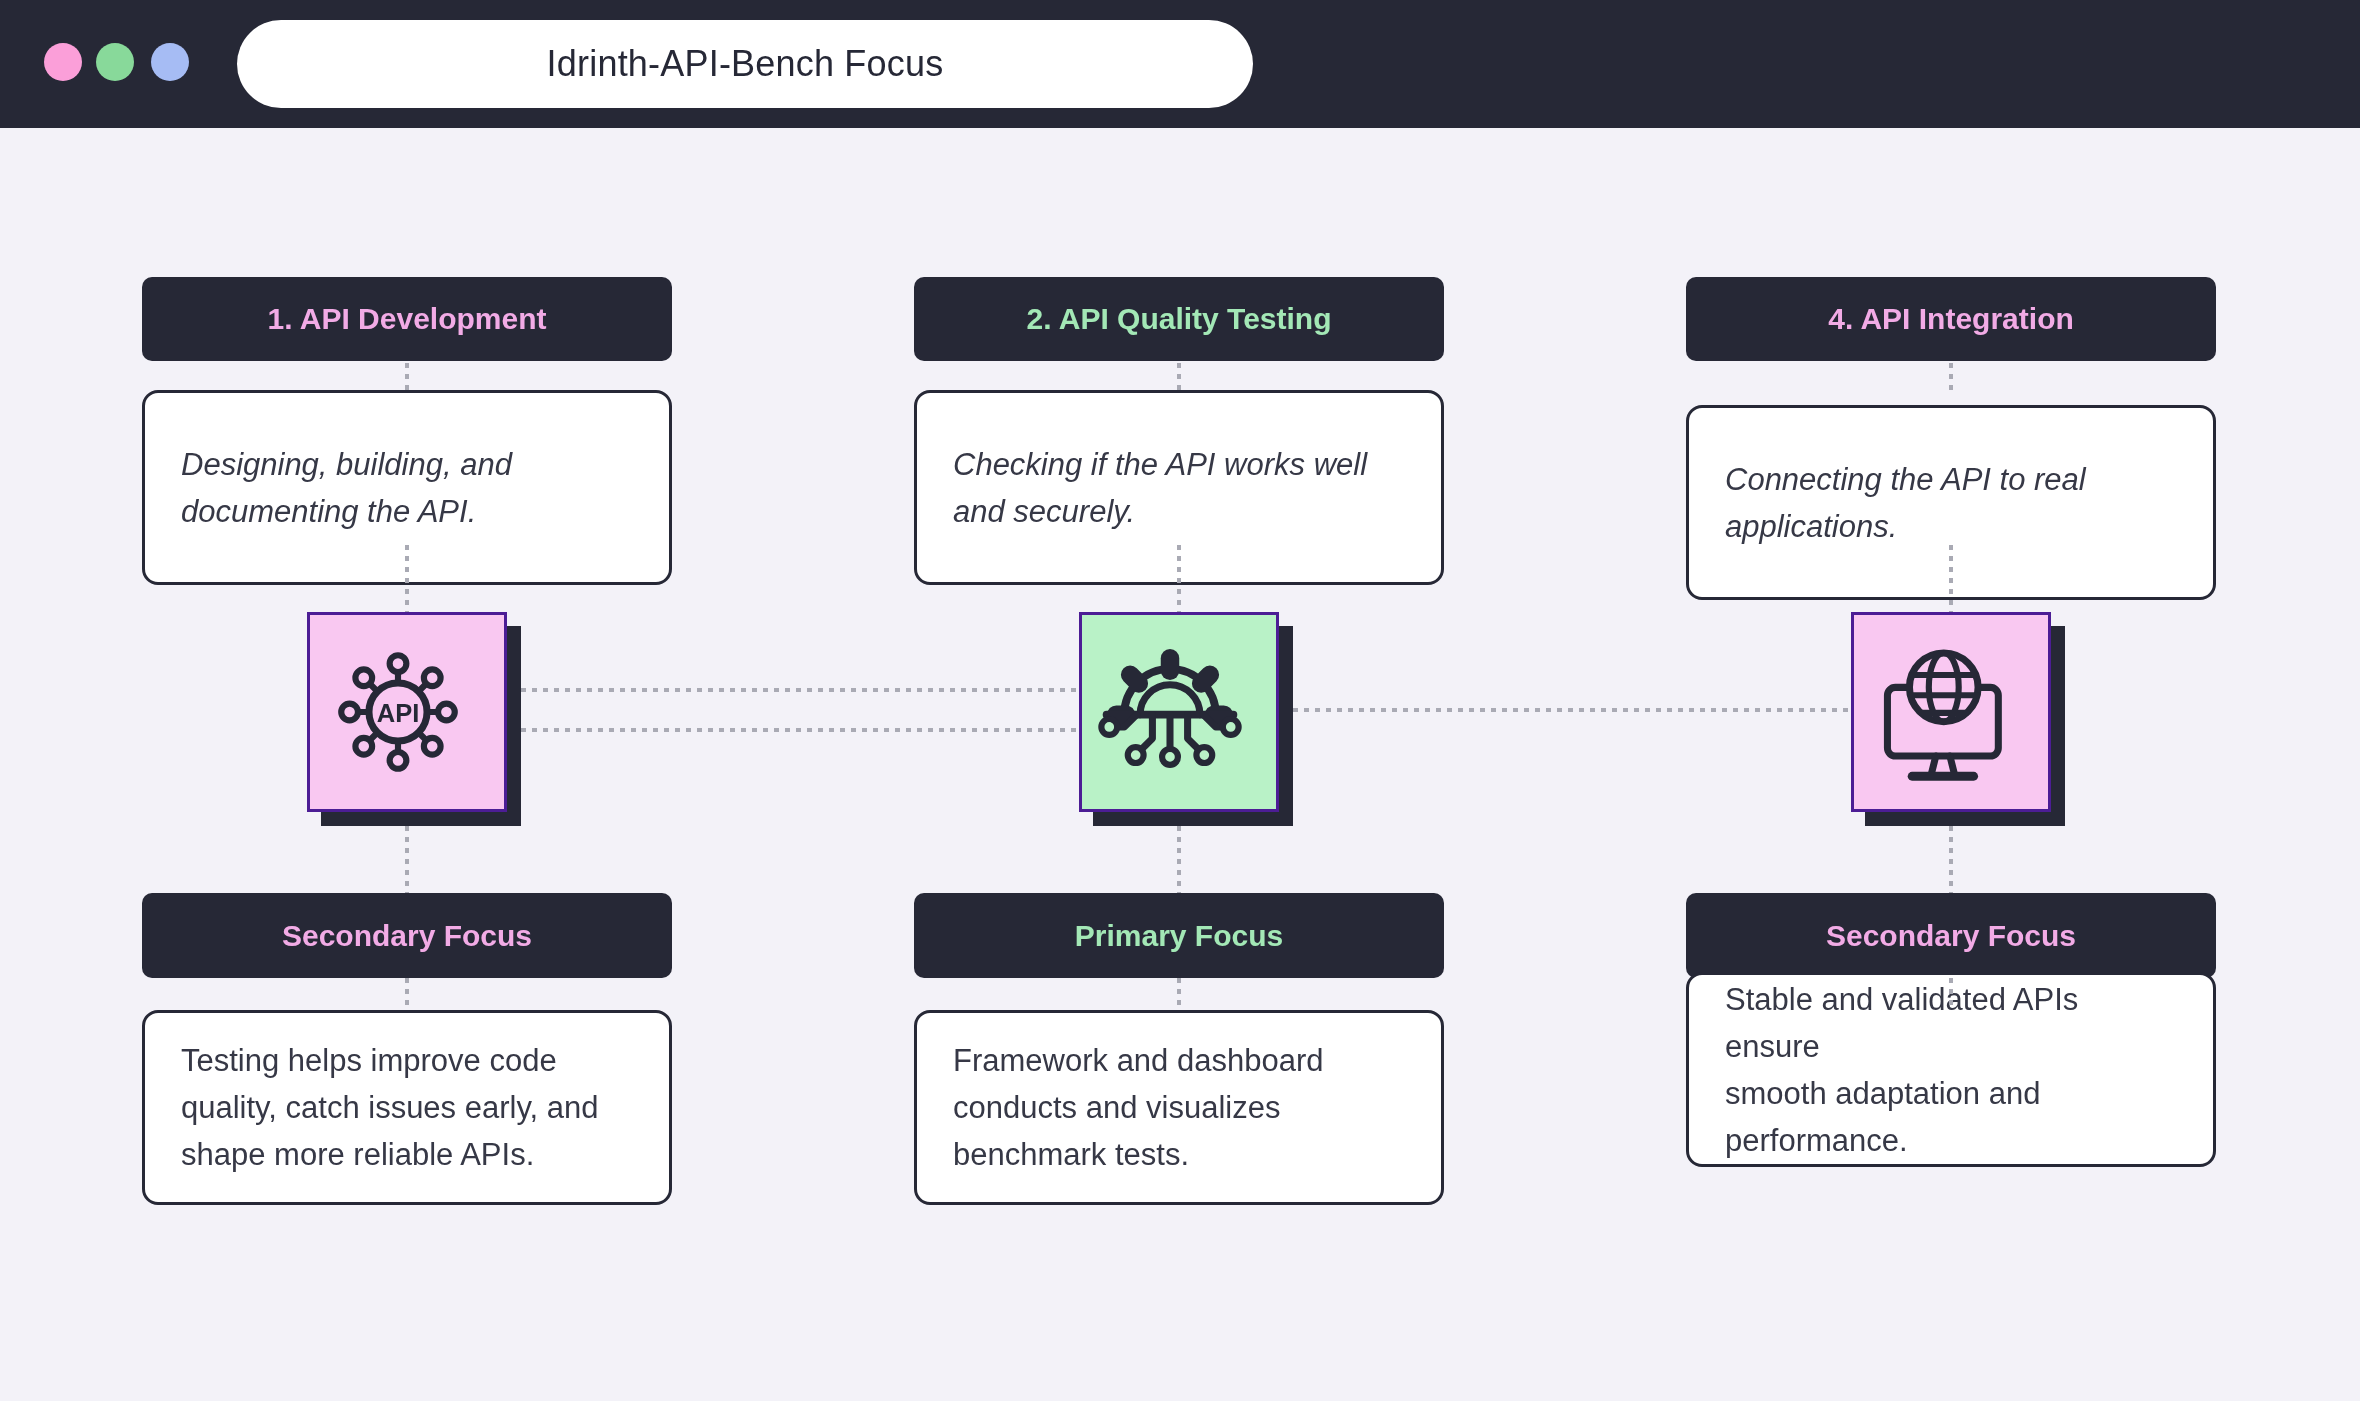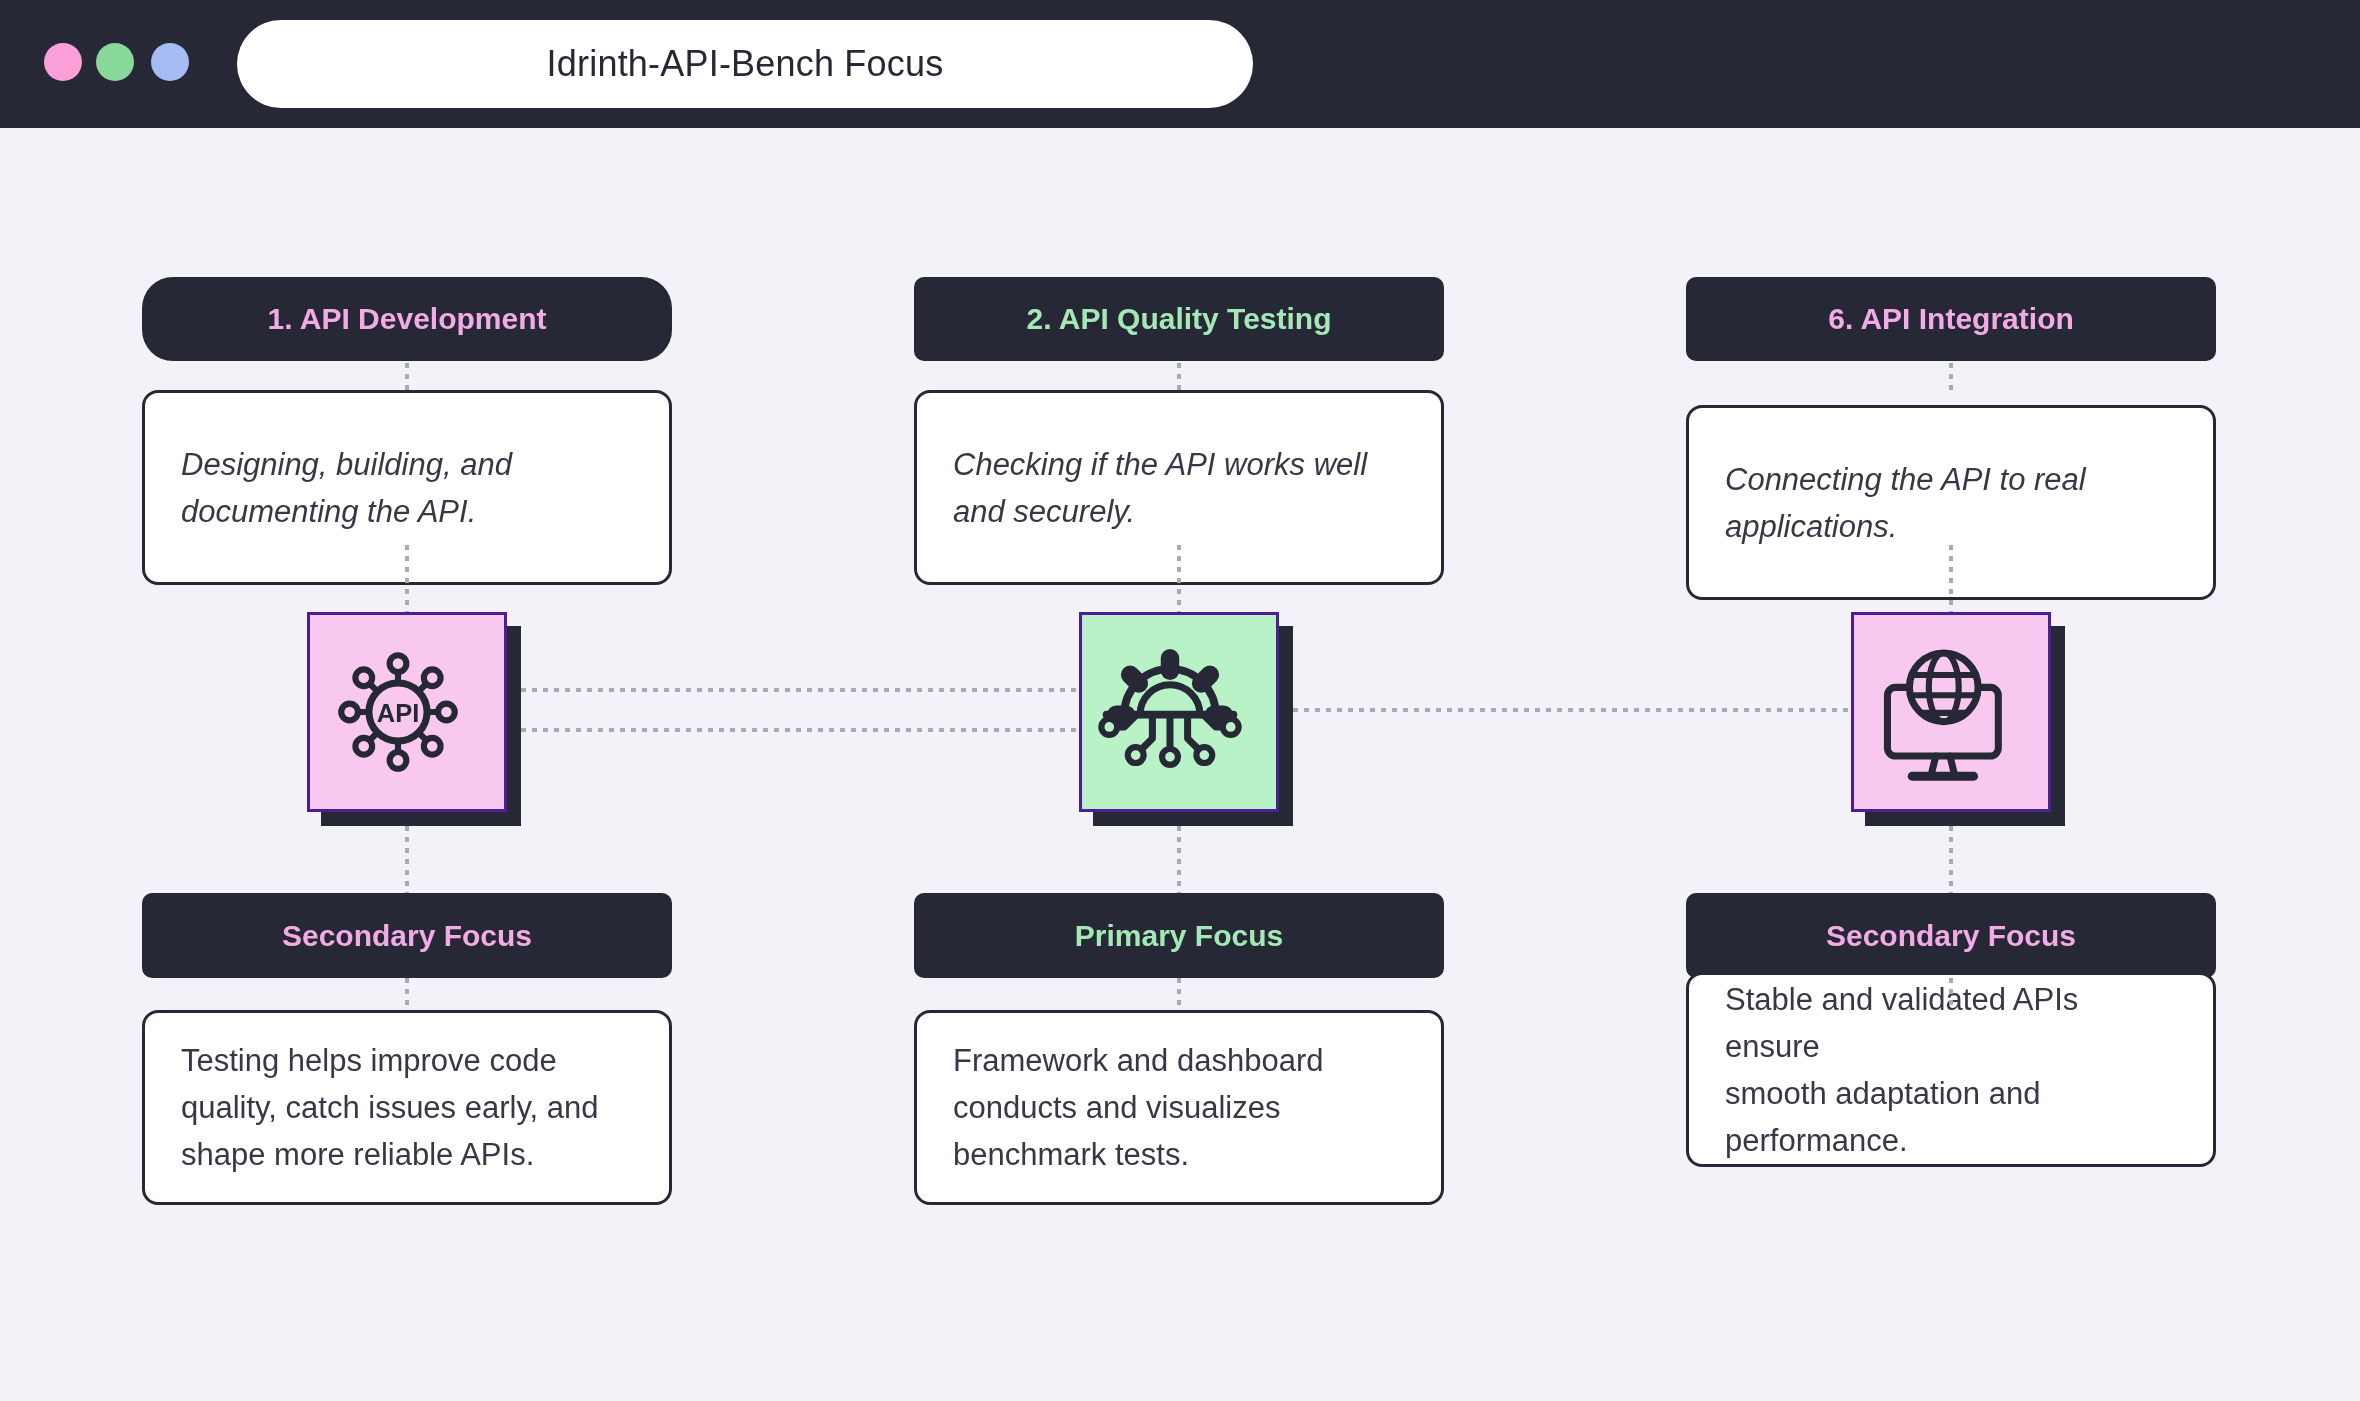--- a/index.html
+++ b/index.html
@@ -49,21 +49,21 @@
 
   <div class="topbar">
     <span class="dot dot1" style="background: rgb(251, 159, 217);"></span>
     <span class="dot dot2" style="background: rgb(136, 217, 154);"></span>
     <span class="dot dot3" style="background: rgb(166, 188, 244);"></span>
     <div class="titlepill">
       <span class="titletext">Idrinth-API-Bench Focus</span>
     </div>
   </div>
 
-  <div class="colbox headerbox" style="left:142px; top:277px;border-radius:31px;">
+  <div class="colbox headerbox" style="left:142px; top:277px;">
     <span style="color: rgb(242, 171, 230);">1. API Development</span>
   </div>
   <div class="colbox card desccard" style="left:142px; top:390px;">
     <span>Designing, building, and
 documenting the API.</span>
   </div>
   <div class="iconsq" style="left: 307px; top: 612px; background: rgb(249, 200, 241);">
     <svg viewBox="0 0 200 200" fill="none" stroke="#262836" stroke-linecap="round" stroke-linejoin="round">
       <circle cx="100" cy="100" r="33" stroke-width="8"></circle>
       <text x="100" y="111" text-anchor="middle" font-size="29" font-weight="bold" fill="#262836" stroke="none" font-family="Liberation Sans, DejaVu Sans, sans-serif">API</text>
@@ -126,21 +126,21 @@
   <div class="colbox card focuscard" style="left:914px; top:1010px;">
     <span>Framework and dashboard
 conducts and visualizes
 benchmark tests.</span>
   </div>
   <div class="colbox focusbox" style="left:914px; top:893px;">
     <span style="color: rgb(163, 232, 182);">Primary Focus</span>
   </div>
 
   <div class="colbox headerbox" style="left:1686px; top:277px;">
-    <span style="color: rgb(242, 171, 230);">6. API Integration</span>
+    <span style="color: rgb(242, 171, 230);">4. API Integration</span>
   </div>
   <div class="colbox card desccard" style="left:1686px; top:390px;margin-top:15px;">
     <span>Connecting the API to real
 applications.</span>
   </div>
   <div class="iconsq" style="left: 1851px; top: 612px; background: rgb(249, 200, 241);">
     <svg viewBox="0 0 200 200" fill="none" stroke="#262836" stroke-linecap="round" stroke-linejoin="round">
       <rect x="38" y="72" width="126" height="78" rx="9" stroke-width="8"></rect>
       <path d="M93 150 L88 170 M109 150 L114 170" stroke-width="8"></path>
       <line x1="66" y1="173" x2="136" y2="173" stroke-width="10"></line>

